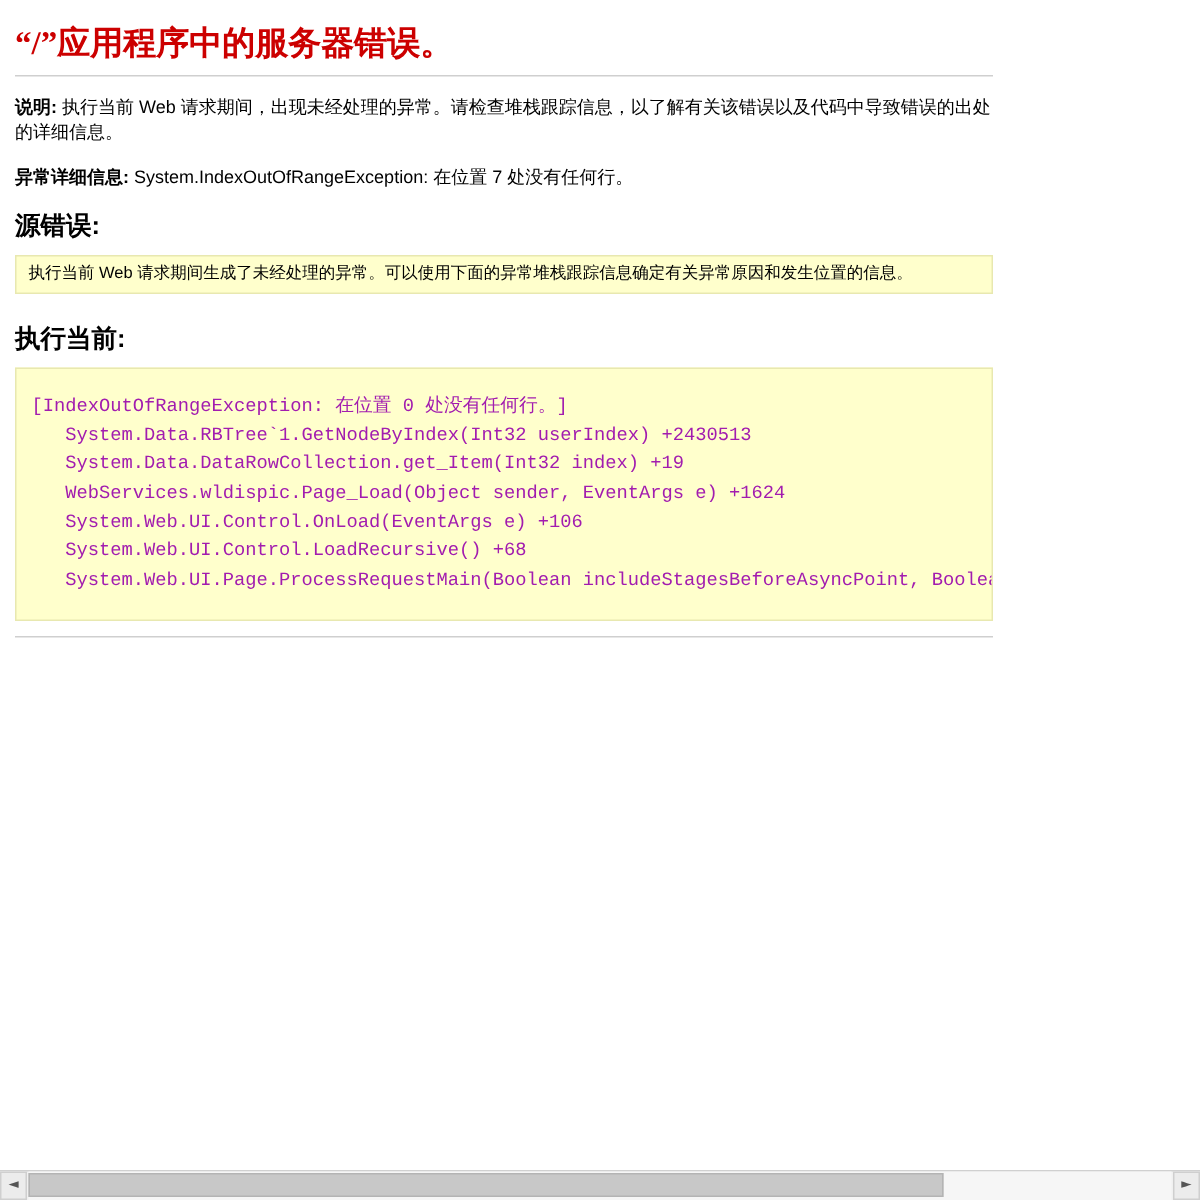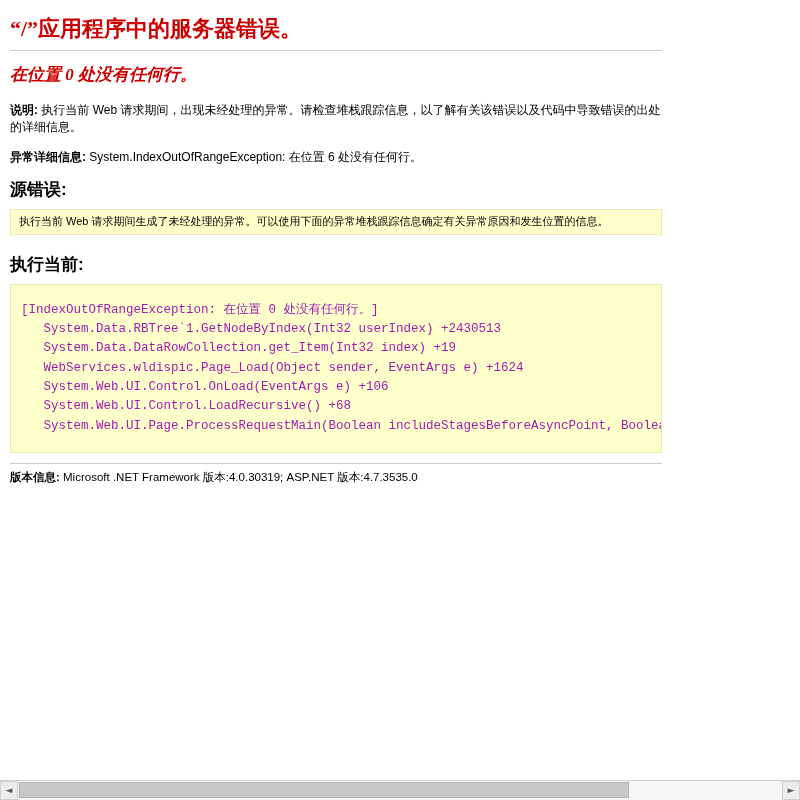--- a/index.html
+++ b/index.html
@@ -153,43 +153,41 @@
 <body>
 
 <div class="page">
 
   <div class="content">
 
     <h1 class="err-title">“/”应用程序中的服务器错误。</h1>
 
     <hr class="hr">
 
-    <h2 class="err-subtitle">在位置 0 处没有任何行。</h2>
 
     <p class="para"><span class="lbl">说明:</span><span> 执行当前 Web 请求期间，出现未经处理的异常。请检查堆栈跟踪信息，以了解有关该错误以及代码中导致错误的出处的详细信息。</span></p>
 
-    <p class="para"><span class="lbl">异常详细信息:</span><span> System.IndexOutOfRangeException: 在位置 6 处没有任何行。</span></p>
+    <p class="para"><span class="lbl">异常详细信息:</span><span> System.IndexOutOfRangeException: 在位置 7 处没有任何行。</span></p>
 
     <div class="section-label">源错误:</div>
 
     <div class="source-box">执行当前 Web 请求期间生成了未经处理的异常。可以使用下面的异常堆栈跟踪信息确定有关异常原因和发生位置的信息。</div>
 
     <div class="section-label">执行当前:</div>
 
     <div class="stack-box">[IndexOutOfRangeException: 在位置 0 处没有任何行。]
    System.Data.RBTree`1.GetNodeByIndex(Int32 userIndex) +2430513
    System.Data.DataRowCollection.get_Item(Int32 index) +19
    WebServices.wldispic.Page_Load(Object sender, EventArgs e) +1624
    System.Web.UI.Control.OnLoad(EventArgs e) +106
    System.Web.UI.Control.LoadRecursive() +68
    System.Web.UI.Page.ProcessRequestMain(Boolean includeStagesBeforeAsyncPoint, Boolean includeSt</div>
 
     <hr class="footer-hr">
 
-    <p class="version"><span class="lbl">版本信息:</span><span> Microsoft .NET Framework 版本:4.0.30319; ASP.NET 版本:4.7.3535.0</span></p>
 
   </div>
 
   <div class="hscroll">
     <div class="arrow left">
       <span class="glyph">◄</span>
     </div>
     <div class="track"></div>
     <div class="thumb"></div>
     <div class="arrow right">

